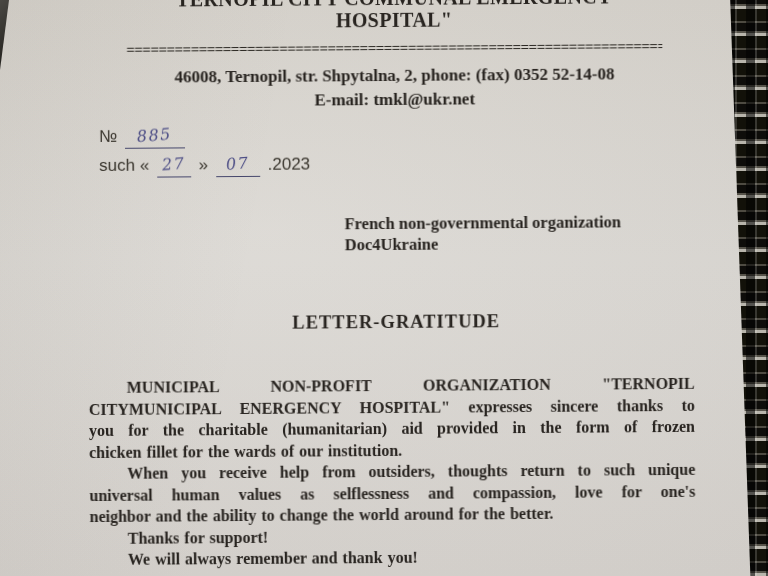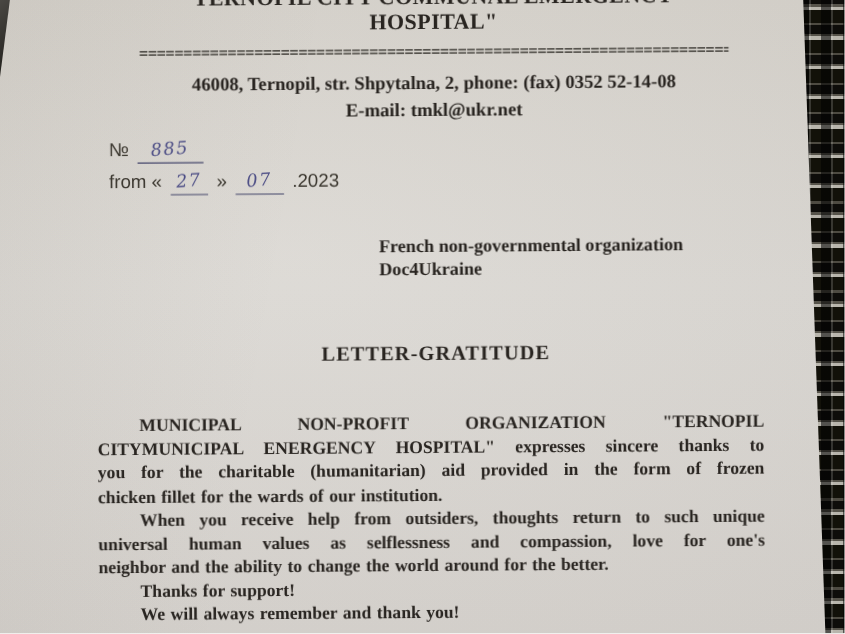--- a/index.html
+++ b/index.html
@@ -102,21 +102,21 @@
       <div class="addr">46008, Ternopil, str. Shpytalna, 2, phone: (fax) 0352 52-14-08</div>
       <div class="email">E-mail: tmkl@ukr.net</div>
     </header>
 
     <div class="ref">
       <div class="ref-line1">
         <span>№</span>
         <span class="uline u-num"><span class="hw">885</span></span>
       </div>
       <div class="ref-line2">
-        <span>from «</span>
+        <span>such «</span>
         <span class="uline u-day"><span class="hw">27</span></span>
         <span>»</span>
         <span class="uline u-mon"><span class="hw">07</span></span>
         <span>.2023</span>
       </div>
     </div>
 
     <div class="addressee">
       <div>French non-governmental organization</div>
       <div>Doc4Ukraine</div>

